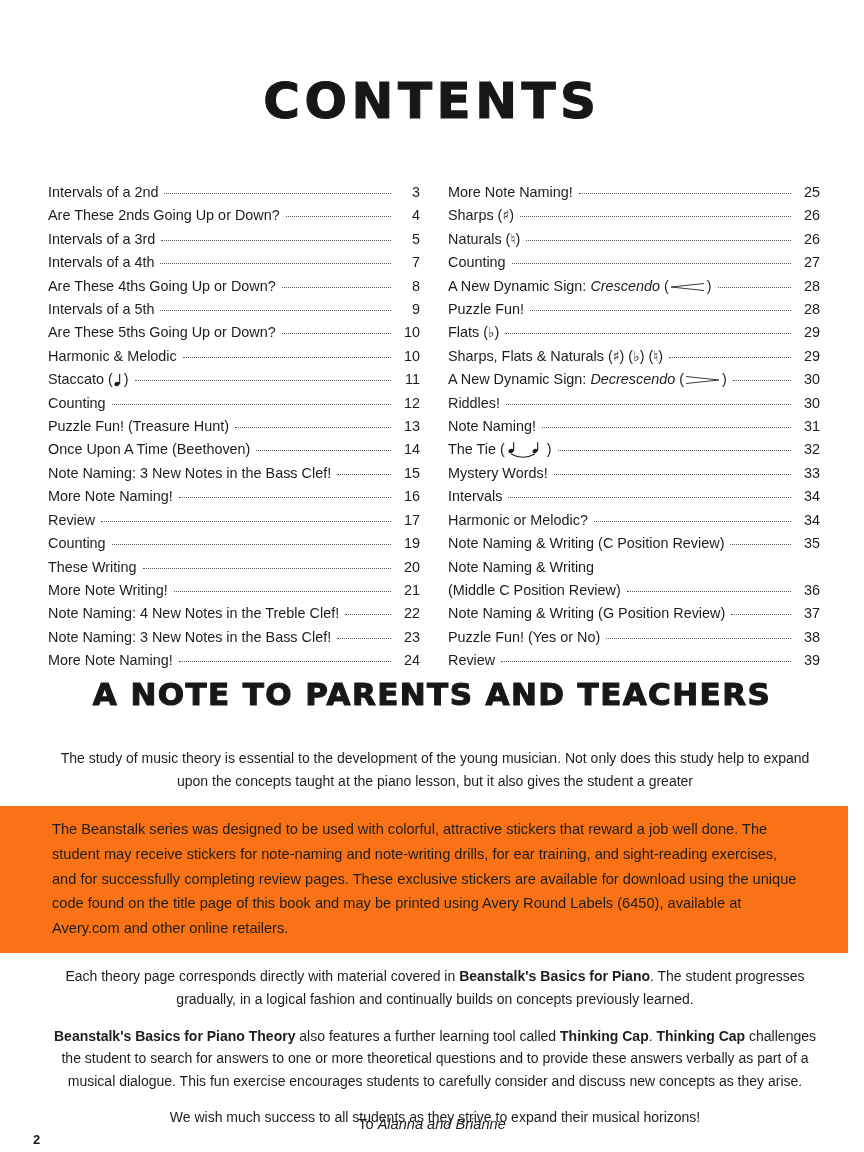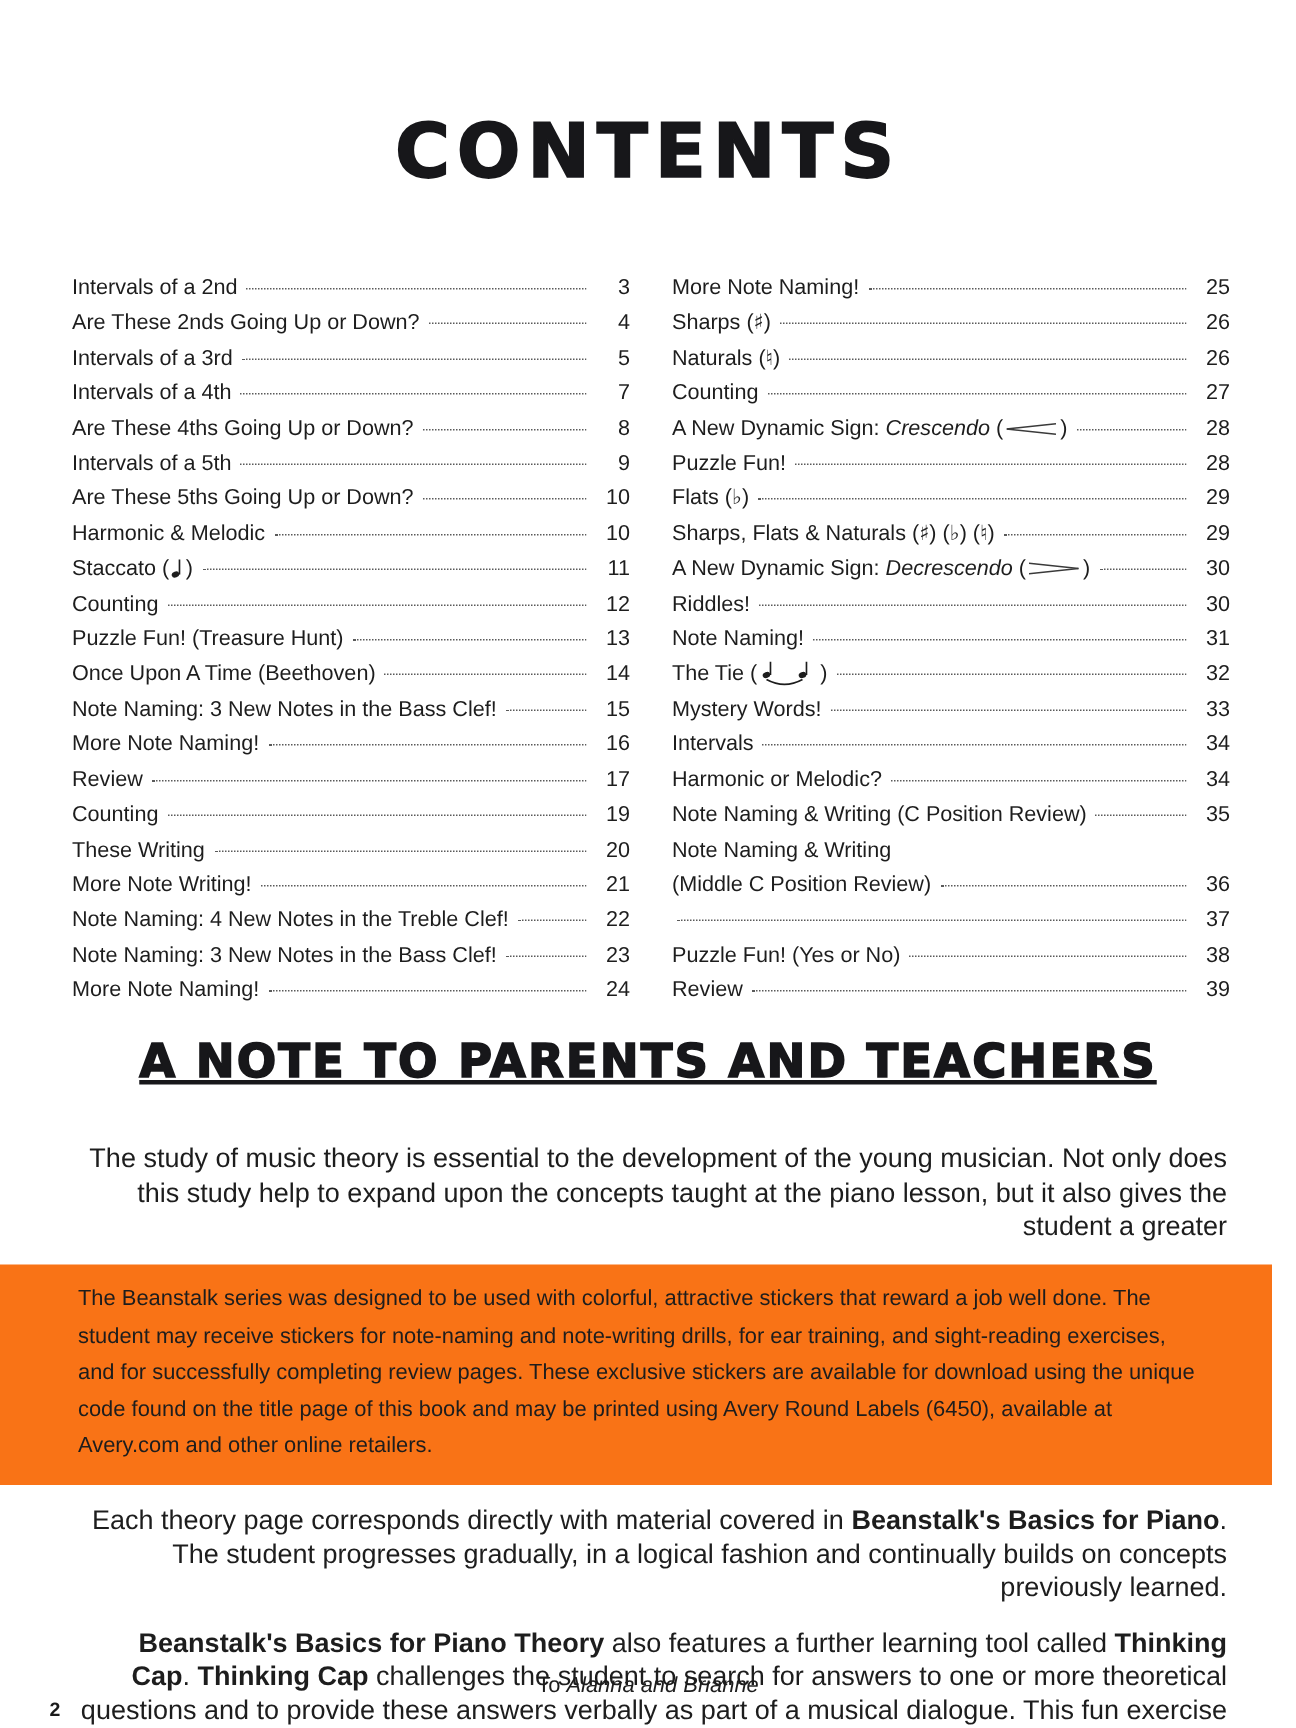--- a/index.html
+++ b/index.html
@@ -34,22 +34,21 @@
     -webkit-text-stroke: 1.1px #17171a;
   }
   #contents-title {
     font-size: 50px;
     padding-top: 42px;
     letter-spacing: 0.09em;
   }
   #parents-title {
     font-size: 31px;
     letter-spacing: 0.045em;
-    margin-top: 20px;
-    text-decoration: underline;
+    margin-top: 6px;
   }
 
   
   .toc {
     display: flex;
     gap: 28px;
     padding: 22px 44px 0 48px;
     box-sizing: border-box;
   }
   .toc-col {
@@ -107,26 +106,26 @@
     display: inline-block;
     vertical-align: middle;
     margin: 0 1px;
   }
 
   .italic { font-style: italic; }
   .bolditalic { font-weight: bold; }
 
   
   .prose {
-    font-size: 18px;
+    font-size: 14px;
     line-height: 22.6px;
     color: #1d1d1d;
     padding: 0 46px 0 52px;
     box-sizing: border-box;
-    text-align: right;
+    text-align: center;
   }
   .prose p { margin: 0 0 14px 0; }
 
   .intro-wrap { padding-top: 12px; }
 
   .sticker-box {
     background: #f97316;
     padding: 11px 46px 13px 52px;
     box-sizing: border-box;
     font-size: 14.6px;
@@ -373,20 +372,21 @@
           <span class="toc-label">Note Naming &amp; Writing</span>
           <span class="toc-dots nodots"></span>
           <span class="toc-page"></span>
         </div>
         <div class="toc-row">
           <span class="toc-label">(Middle C Position Review)</span>
           <span class="toc-dots"></span>
           <span class="toc-page">36</span>
         </div>
         <div class="toc-row">
+          <span class="toc-label">Note Naming &amp; Writing (G Position Review)</span>
           <span class="toc-dots"></span>
           <span class="toc-page">37</span>
         </div>
         <div class="toc-row">
           <span class="toc-label">Puzzle Fun! (Yes or No)</span>
           <span class="toc-dots"></span>
           <span class="toc-page">38</span>
         </div>
         <div class="toc-row">
           <span class="toc-label">Review</span>

